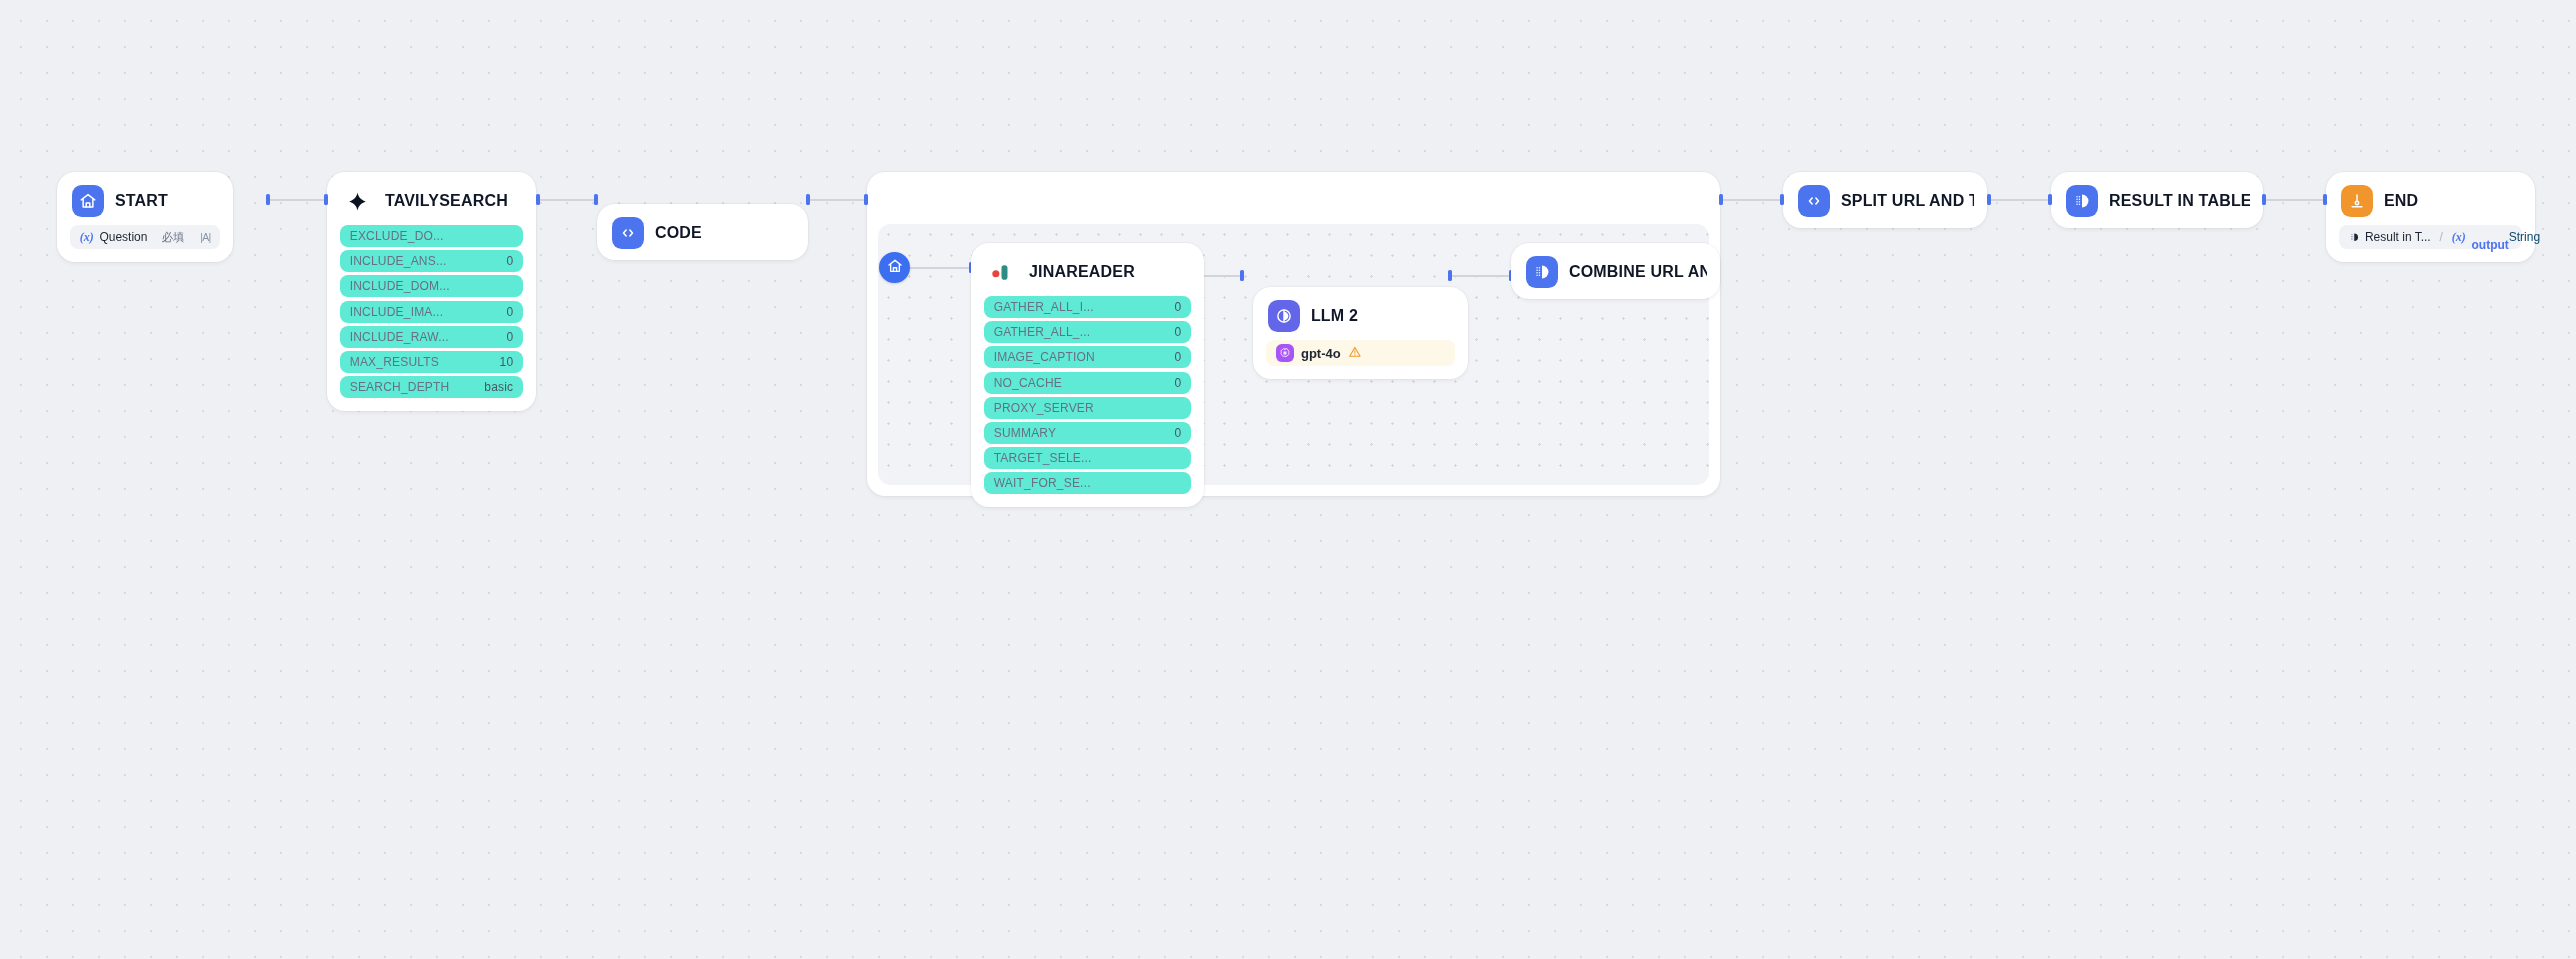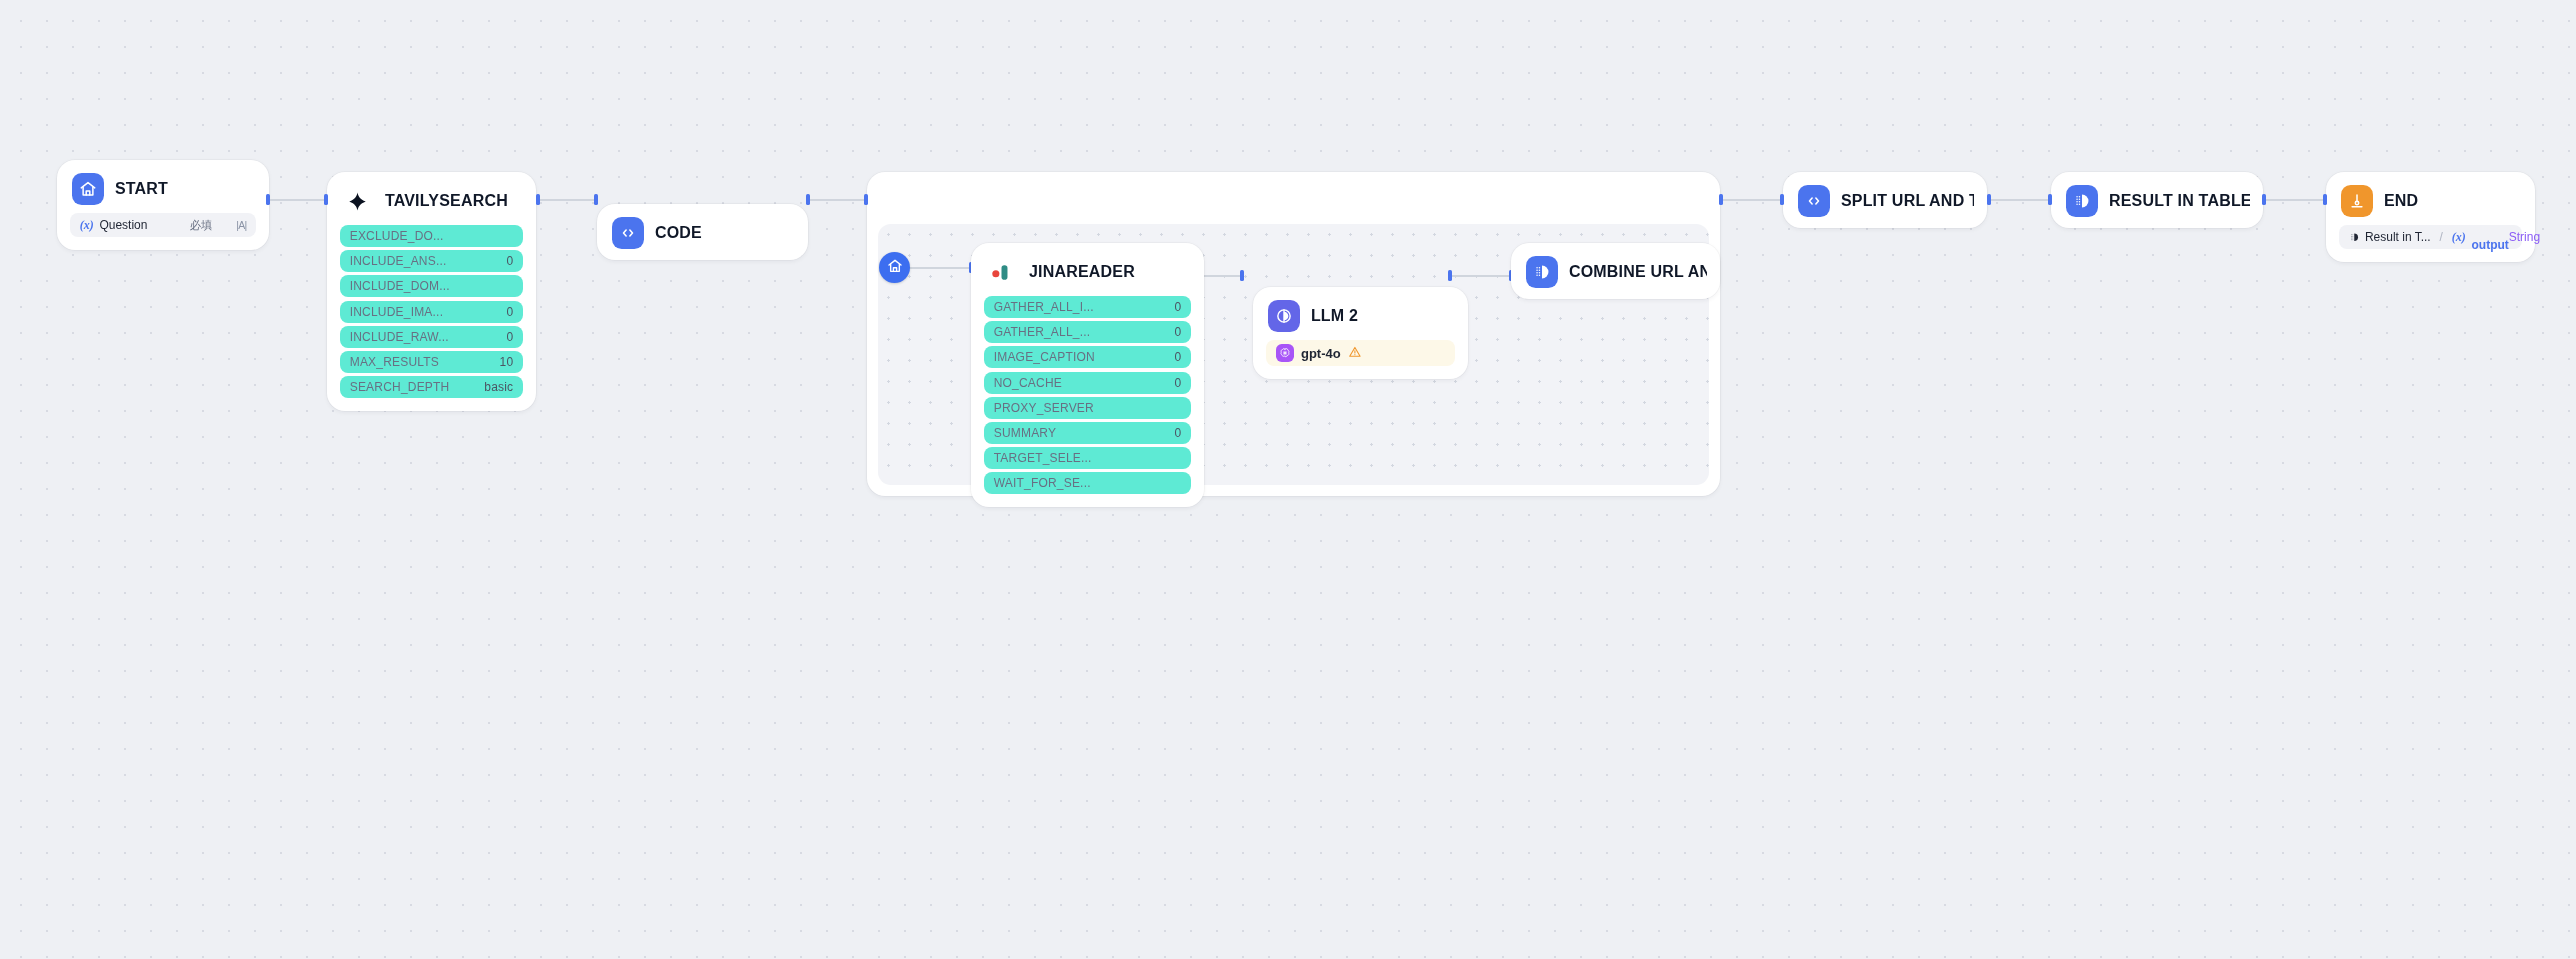--- a/index.html
+++ b/index.html
@@ -85,26 +85,26 @@
     display: flex;
     align-items: center;
     justify-content: space-between;
     padding: 0 9.7px;
     font-size: 12px;
     white-space: nowrap;
   }
   .varleft { display: flex; align-items: center; gap: 5.7px; }
   .vx { color: #4b74ee; font-weight: 700; font-style: italic; font-size: 12px; font-family: "Liberation Serif", serif; }
   .vname { color: #1f2533; }
-  .vright { display: flex; align-items: center; gap: 24px; color: #687083; font-size: 11.3px; }
+  .vright { display: flex; align-items: center; gap: 16px; color: #687083; font-size: 11.3px; }
   .vreq { color: #687083; font-size: 11.3px; }
   .aicon { color: #8a93a5; font-size: 10.5px; letter-spacing: -0.8px; }
   .vsep { color: #aeb4c2; margin: 0 3.2px; }
   .vblue { color: #4b74ee; font-weight: 700; margin-top: 16px; }
-  .vtype { color: #8b5cf6; }
+  .vtype { color: #0c4a6e; }
 
   
   .model-badge {
     margin-top: 8px;
     background: #fdf8e8;
     border-radius: 8px;
     height: 26px;
     display: flex;
     align-items: center;
     gap: 7.3px;
@@ -215,21 +215,21 @@
   <div class="edge" style="left:1988px; top:199px; width:63px;">
     <span class="handle l"></span>
     <span class="handle r"></span>
   </div>
 
   <div class="edge" style="left:2263px; top:199px; width:63px;">
     <span class="handle l"></span>
     <span class="handle r"></span>
   </div>
 
-  <div class="node" style="left:57px; top:160px; width:212px;">
+  <div class="node" style="left:57px; top:172px; width:176px;">
     <div class="node-head">
       <span class="nicon ic-blue">
         <svg width="18" height="18" viewBox="0 0 24 24" fill="none" stroke="#ffffff" stroke-width="2" stroke-linecap="round" stroke-linejoin="round">
           <path d="M3 10.5 12 3.5l9 7"></path>
             <path d="M5.5 9.8V20h13V9.8"></path>
             <path d="M9.6 20v-5.4h4.8V20"></path>
         </svg>
       </span>
       <span class="node-title">START</span>
     </div>

